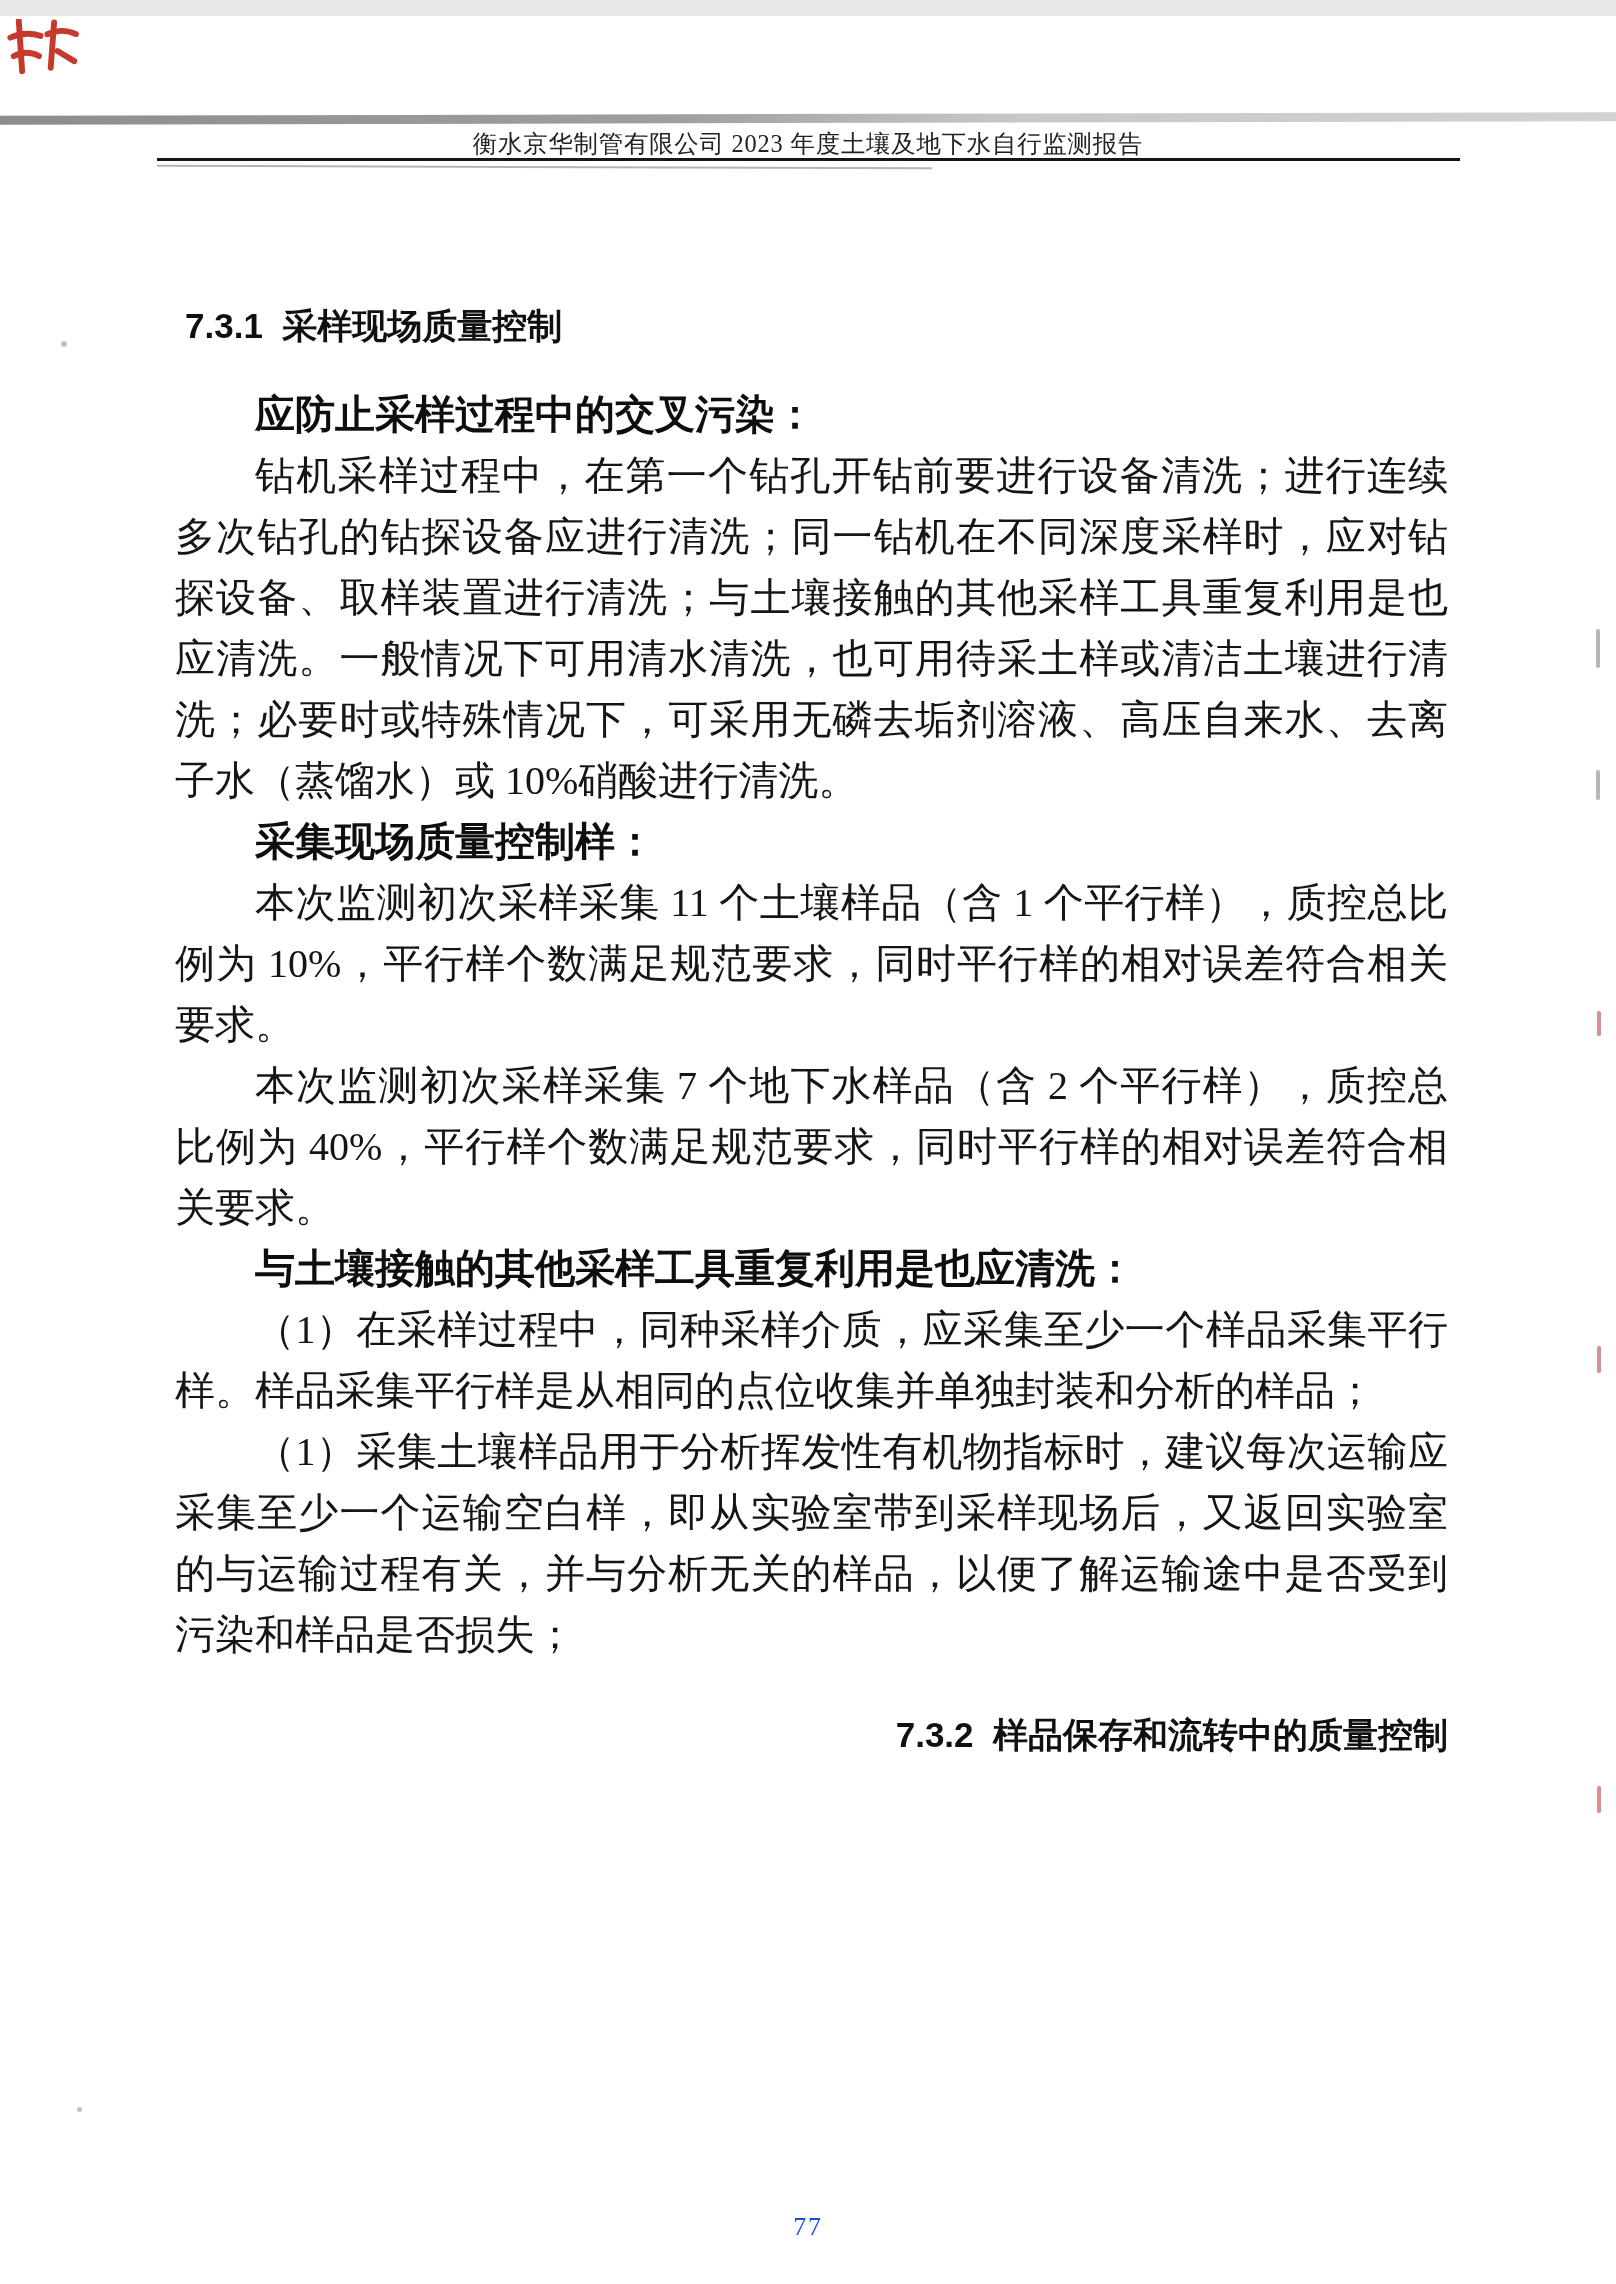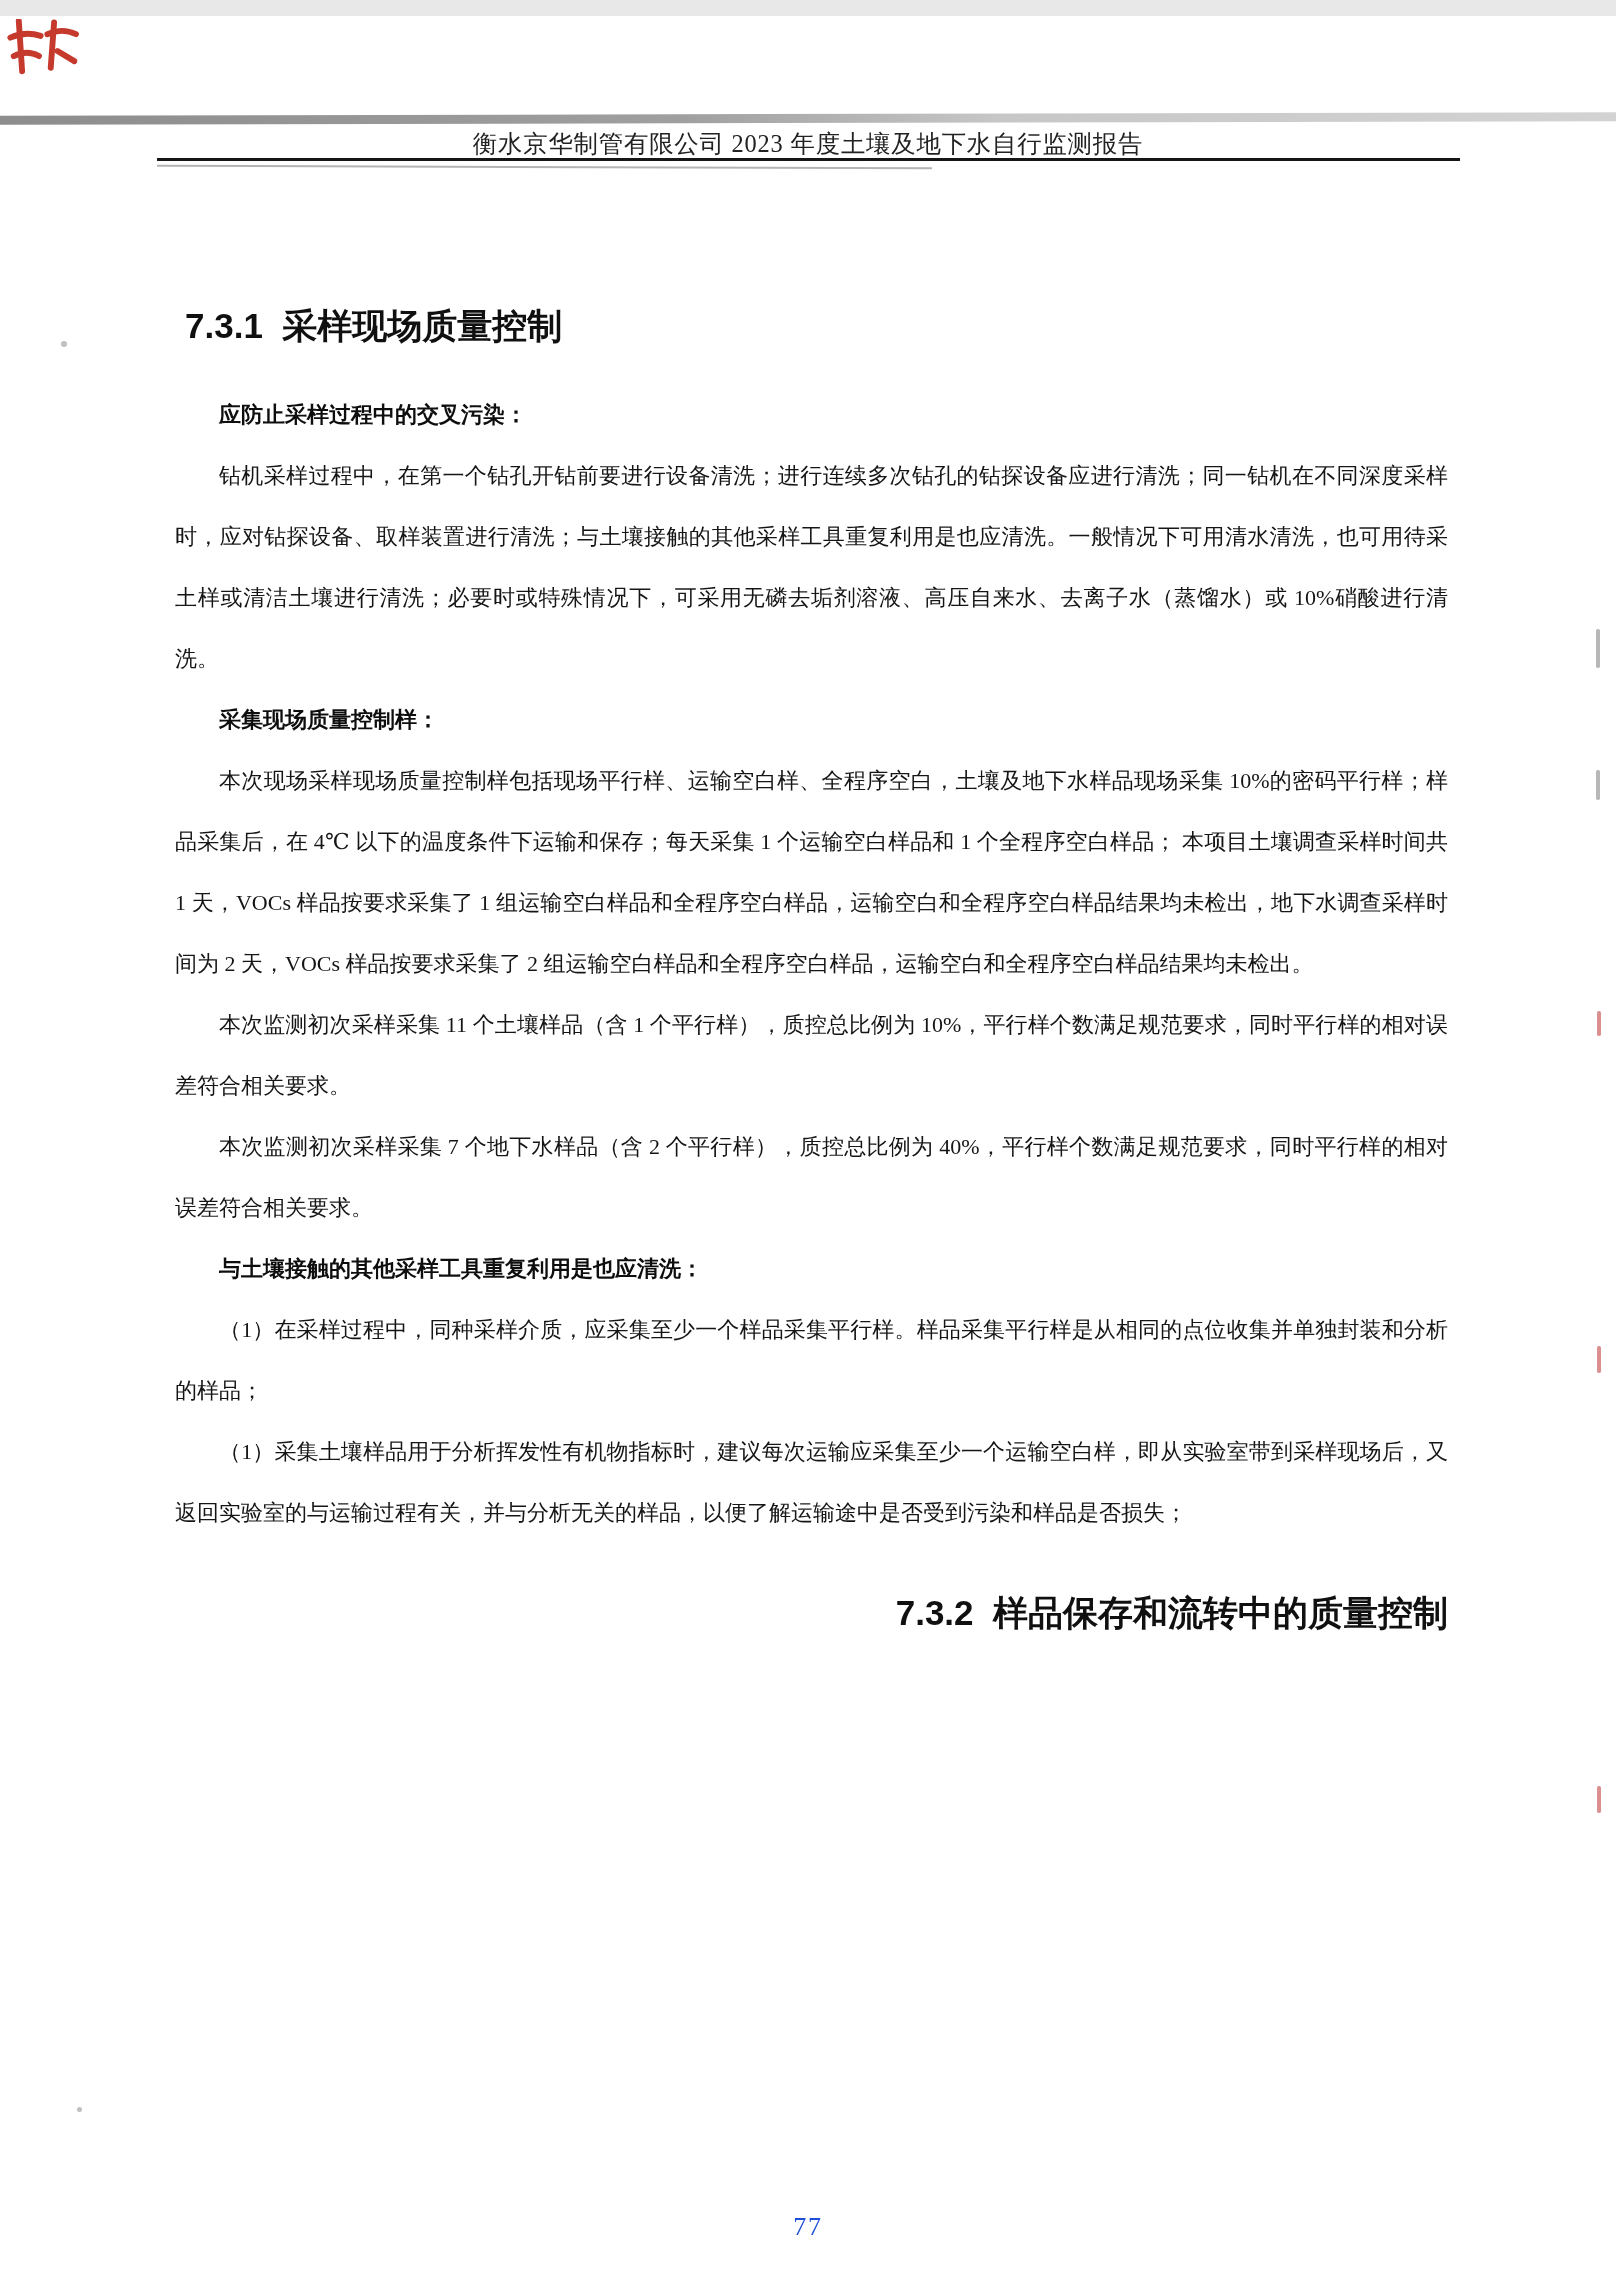--- a/index.html
+++ b/index.html
@@ -34,21 +34,21 @@
   
   .doc{position:absolute;left:175px;top:215px;width:1273px;}
   .heading{
     margin:0;padding-left:10px;
     font-family:"Liberation Sans","DejaVu Sans",sans-serif;
     font-weight:700;color:#101010;line-height:1.2;white-space:pre-wrap;
   }
   h1.s73{font-size:40px;}
   h2.s731{font-size:35px;margin-top:74px;}
   h2.s732{font-size:35px;margin-top:49px;text-align:right;}
-  .content{margin-top:37px;font-size:22px;line-height:61px;text-align:justify;color:#151515;}
+  .content{margin-top:37px;font-size:40px;line-height:61px;text-align:justify;color:#151515;}
   .content p{margin:0;text-indent:2em;}
   .content p.lead{
     font-family:"Liberation Sans","DejaVu Sans",sans-serif;
     font-weight:700;color:#0e0e0e;
   }
   
   .page-number{
     position:absolute;top:2196px;left:0;width:100%;
     text-align:center;font-size:26px;color:#1d4ed8;letter-spacing:1.7px;
   }
@@ -85,21 +85,20 @@
   <div class="header-rule"></div>
   <div class="header-rule-echo"></div>
 
   <div class="doc">
     <h2 class="heading s731">7.3.1  采样现场质量控制</h2>
 
     <div class="content">
       <p class="lead">应防止采样过程中的交叉污染：</p>
       <p>钻机采样过程中，在第一个钻孔开钻前要进行设备清洗；进行连续多次钻孔的钻探设备应进行清洗；同一钻机在不同深度采样时，应对钻探设备、取样装置进行清洗；与土壤接触的其他采样工具重复利用是也应清洗。一般情况下可用清水清洗，也可用待采土样或清洁土壤进行清洗；必要时或特殊情况下，可采用无磷去垢剂溶液、高压自来水、去离子水（蒸馏水）或 10%硝酸进行清洗。</p>
       <p class="lead">采集现场质量控制样：</p>
-      <p>本次现场采样现场质量控制样包括现场平行样、运输空白样、全程序空白，土壤及地下水样品现场采集 10%的密码平行样；样品采集后，在 4℃ 以下的温度条件下运输和保存；每天采集 1 个运输空白样品和 1 个全程序空白样品； 本项目土壤调查采样时间共 1 天，VOCs 样品按要求采集了 1 组运输空白样品和全程序空白样品，运输空白和全程序空白样品结果均未检出，地下水调查采样时间为 2 天，VOCs 样品按要求采集了 2 组运输空白样品和全程序空白样品，运输空白和全程序空白样品结果均未检出。</p>
       <p>本次监测初次采样采集 11 个土壤样品（含 1 个平行样），质控总比例为 10%，平行样个数满足规范要求，同时平行样的相对误差符合相关要求。</p>
       <p>本次监测初次采样采集 7 个地下水样品（含 2 个平行样），质控总比例为 40%，平行样个数满足规范要求，同时平行样的相对误差符合相关要求。</p>
       <p class="lead">与土壤接触的其他采样工具重复利用是也应清洗：</p>
       <p>（1）在采样过程中，同种采样介质，应采集至少一个样品采集平行样。样品采集平行样是从相同的点位收集并单独封装和分析的样品；</p>
       <p>（1）采集土壤样品用于分析挥发性有机物指标时，建议每次运输应采集至少一个运输空白样，即从实验室带到采样现场后，又返回实验室的与运输过程有关，并与分析无关的样品，以便了解运输途中是否受到污染和样品是否损失；</p>
     </div>
 
     <h2 class="heading s732">7.3.2  样品保存和流转中的质量控制</h2>
   </div>
 

